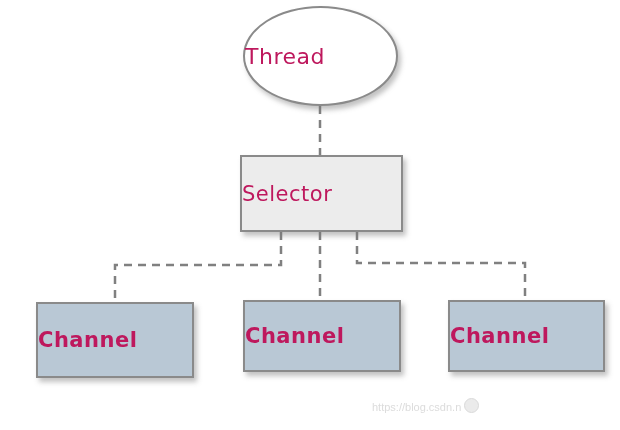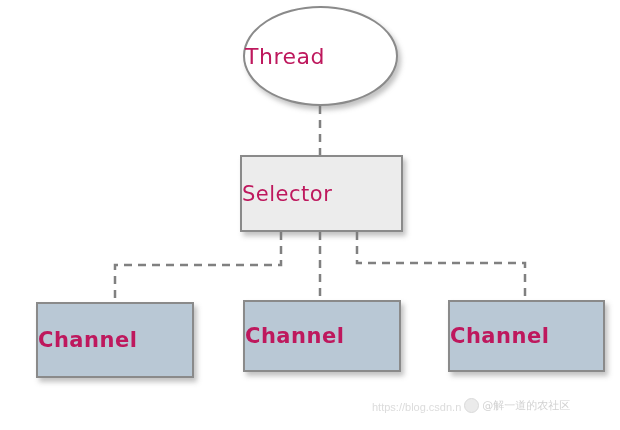--- a/index.html
+++ b/index.html
@@ -123,16 +123,15 @@
     <span class="node-label">Channel</span>
   </div>
 
   <div class="node channel-node" style="left: 448px; top: 300px; width: 157px; height: 72px; background: rgb(185, 200, 213); border-color: rgb(138, 138, 138);">
     <span class="node-label">Channel</span>
   </div>
 
   <div id="watermark">
     <span class="wm-url">https://blog.csdn.n</span>
     <span class="wm-avatar"></span>
-    <span class="wm-user">@解一道的农社区</span>
   </div>
 
 </div>
 
 </body></html>

